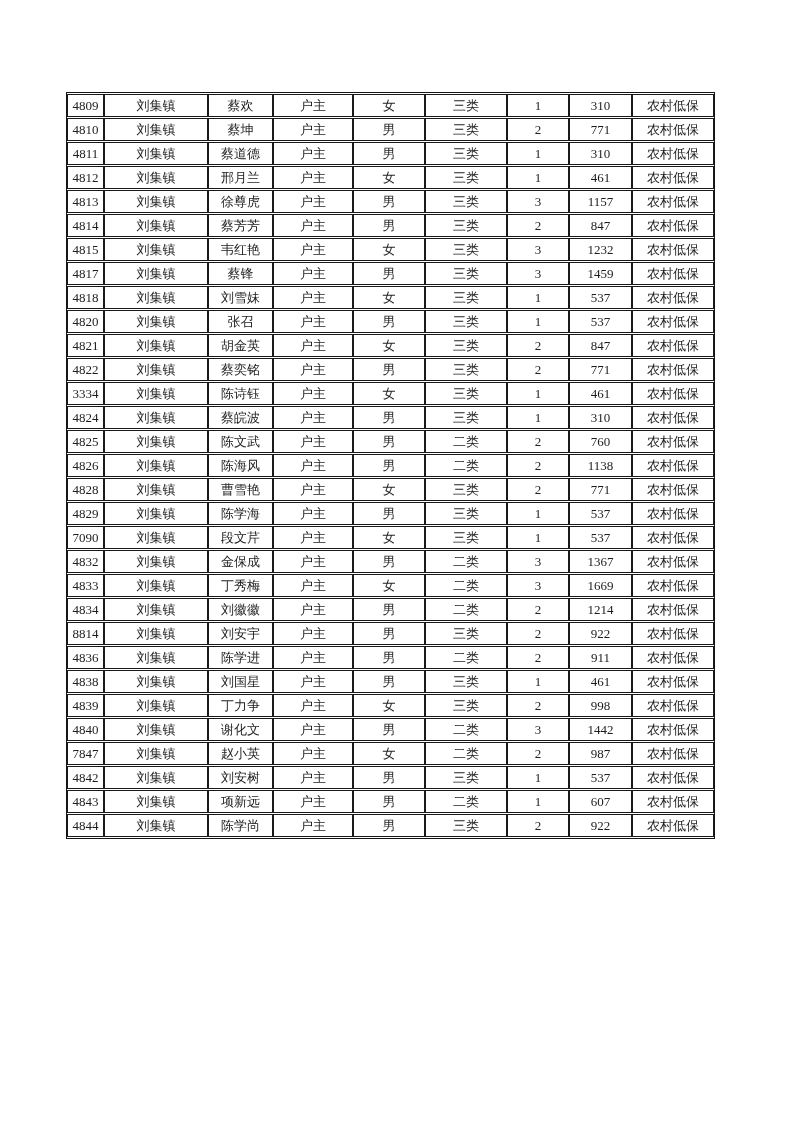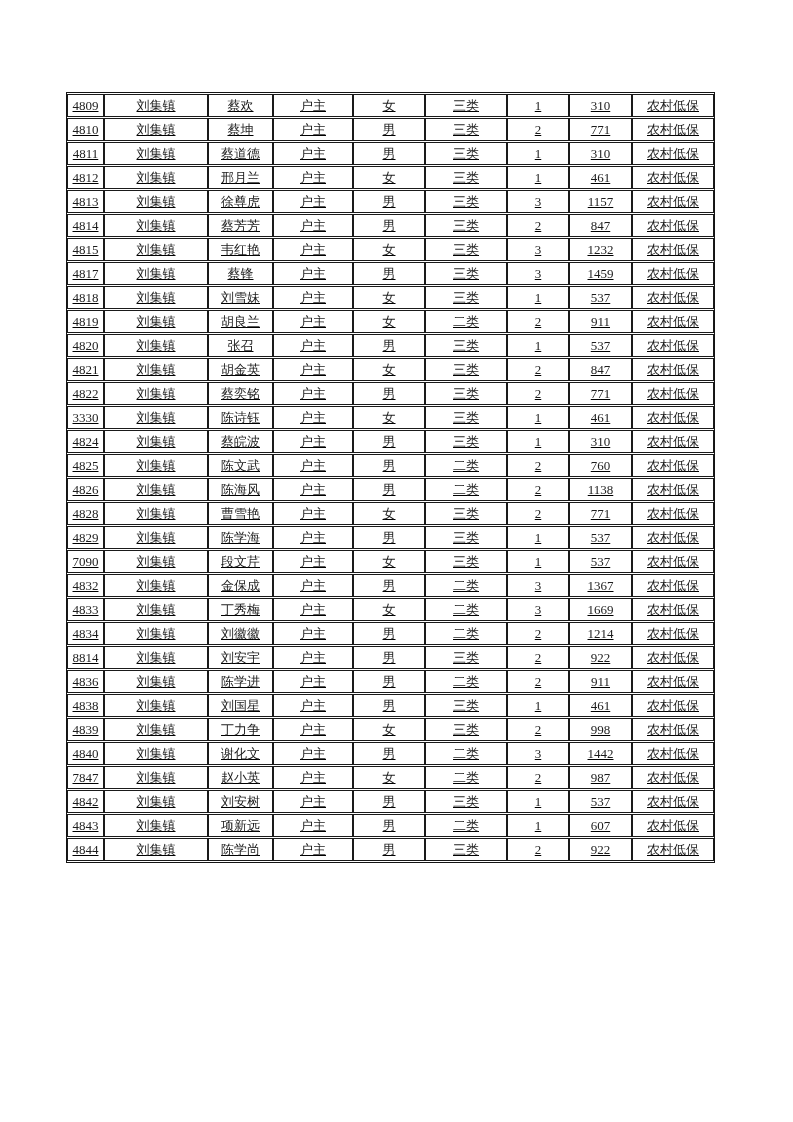--- a/index.html
+++ b/index.html
@@ -17,21 +17,20 @@
   }
   table.data-table {
     position: absolute;
     left: 66px;
     top: 92px;
     width: 647px;
     table-layout: fixed;
     border-collapse: separate;
     border-spacing: 0 1px;
     border: 1px solid #141414;
-    text-decoration: underline;
   }
   table.data-table td {
     box-sizing: border-box;
     border: 1px solid #1a1a1a;
     height: 21.8px;
     padding: 0 2px;
     text-align: center;
     vertical-align: middle;
     font-size: 13px;
     line-height: 21px;
@@ -150,31 +149,20 @@
           <td>刘集镇</td>
           <td>刘雪妹</td>
           <td>户主</td>
           <td>女</td>
           <td>三类</td>
           <td>1</td>
           <td>537</td>
           <td>农村低保</td>
         </tr>
         <tr>
-          <td>4819</td>
-          <td>刘集镇</td>
-          <td>胡良兰</td>
-          <td>户主</td>
-          <td>女</td>
-          <td>二类</td>
-          <td>2</td>
-          <td>911</td>
-          <td>农村低保</td>
-        </tr>
-        <tr>
           <td>4820</td>
           <td>刘集镇</td>
           <td>张召</td>
           <td>户主</td>
           <td>男</td>
           <td>三类</td>
           <td>1</td>
           <td>537</td>
           <td>农村低保</td>
         </tr>
@@ -194,21 +182,21 @@
           <td>刘集镇</td>
           <td>蔡奕铭</td>
           <td>户主</td>
           <td>男</td>
           <td>三类</td>
           <td>2</td>
           <td>771</td>
           <td>农村低保</td>
         </tr>
         <tr>
-          <td>3330</td>
+          <td>3334</td>
           <td>刘集镇</td>
           <td>陈诗钰</td>
           <td>户主</td>
           <td>女</td>
           <td>三类</td>
           <td>1</td>
           <td>461</td>
           <td>农村低保</td>
         </tr>
         <tr>

